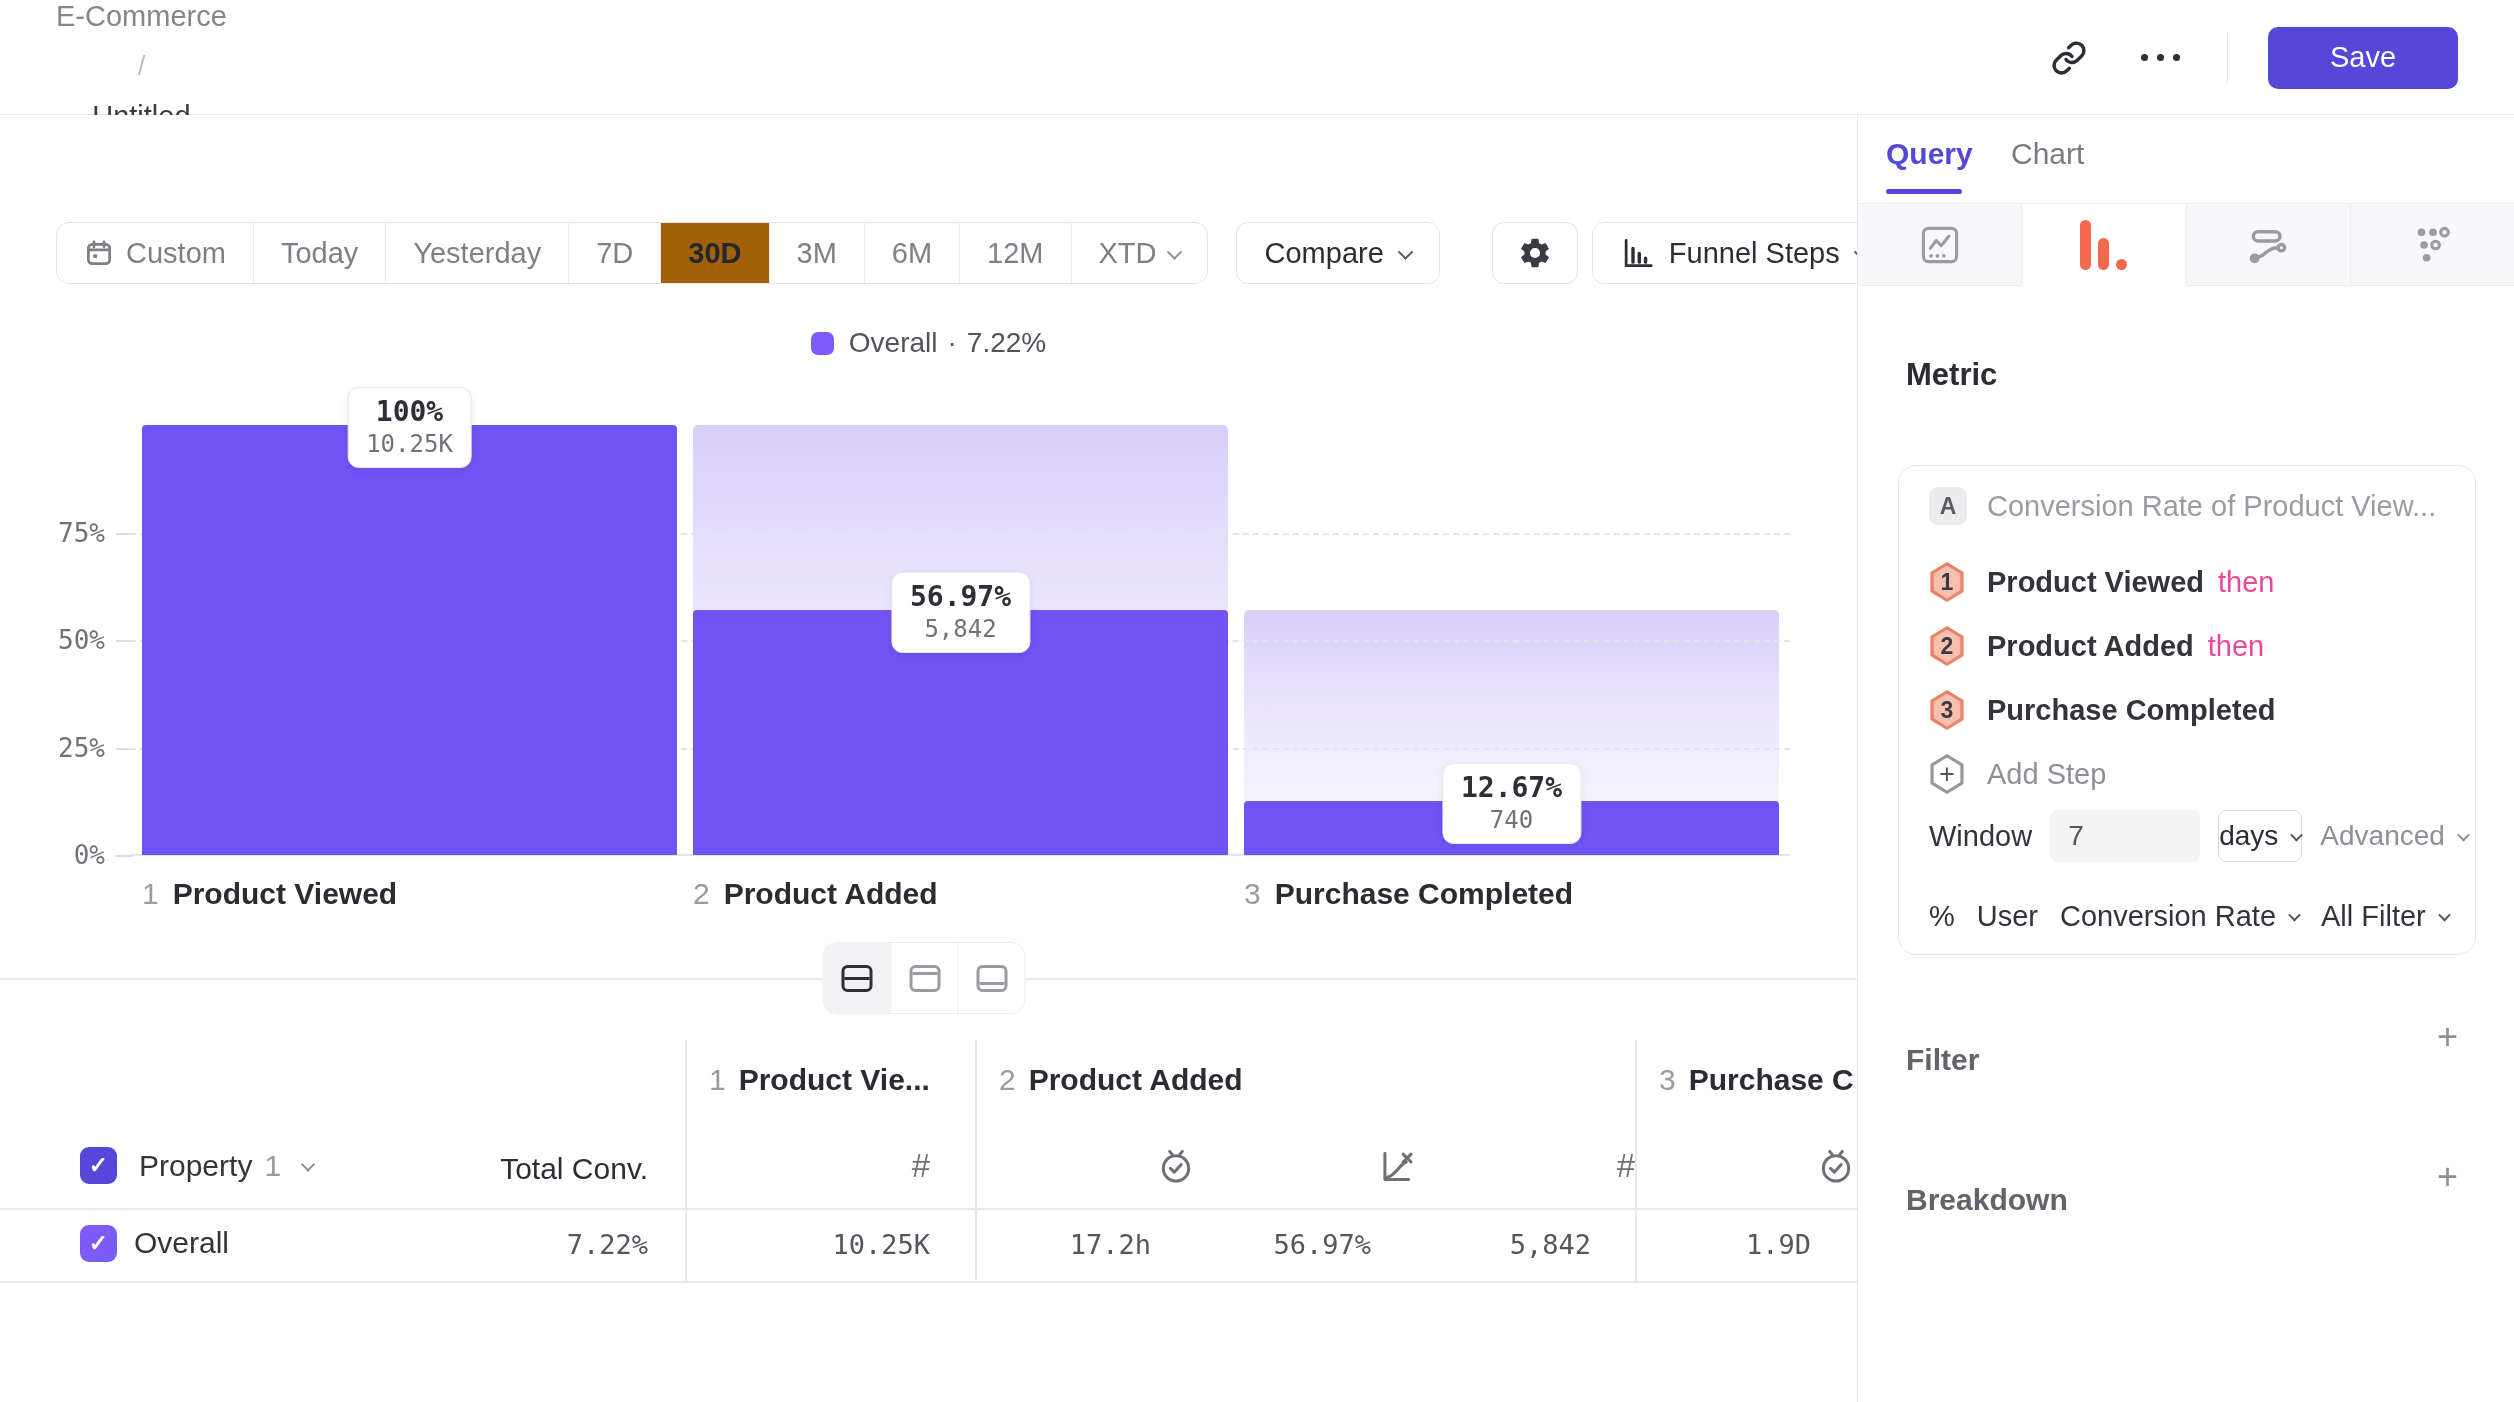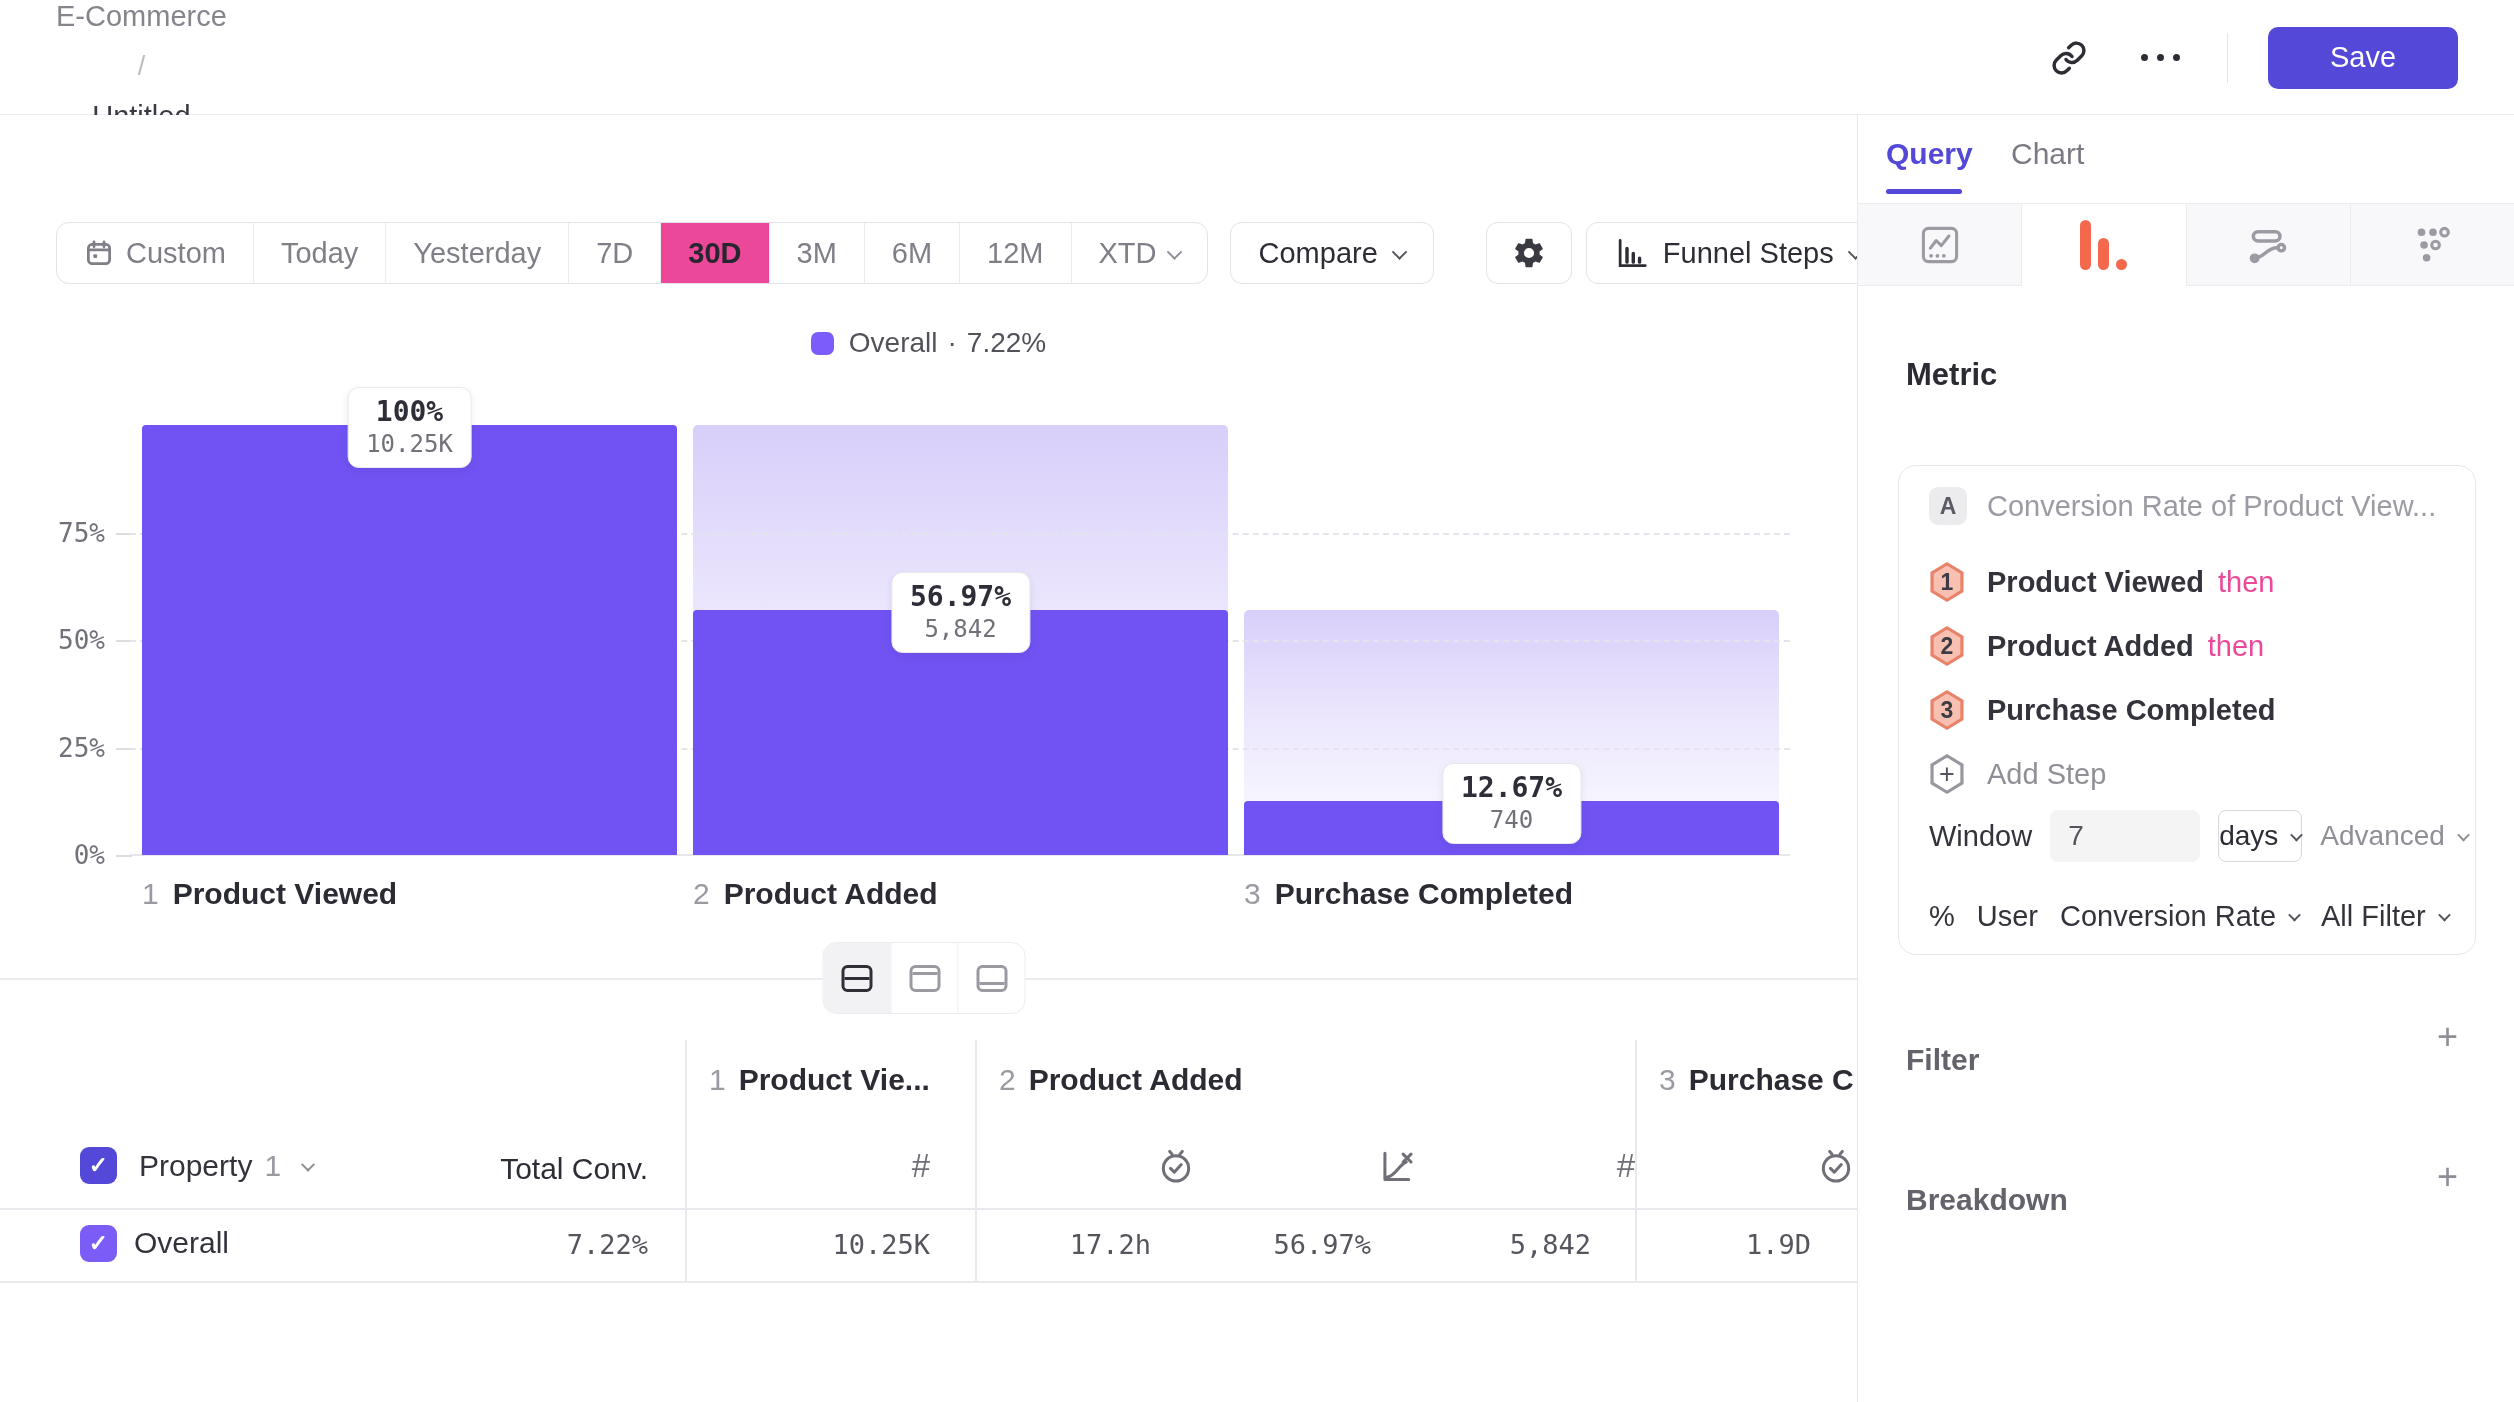--- a/index.html
+++ b/index.html
@@ -20,21 +20,21 @@
   .vdiv { width:1.5px; height:50px; background:#e5e5e9; }
   .save-btn { width:190px; height:62px; border-radius:10px; border:none; color:#fff; font-size:29px; font-weight:500; font-family:inherit; cursor:pointer; }
 
   
   .main { position:absolute; left:0; top:115px; width:1857px; height:1287px; background:#fff; overflow:hidden; }
 
   .toolbar { position:absolute; left:56px; top:107px; height:62px; display:flex; align-items:center; }
   .seg-group { display:flex; height:62px; border:1.5px solid #e3e3e7; border-radius:13px; overflow:hidden; background:#fff; }
   .seg { display:flex; align-items:center; gap:12px; padding:0 27px; font-size:29px; font-weight:500; color:#7f7f88; border-left:1.5px solid #ececef; cursor:pointer; white-space:nowrap; }
   .seg:first-child { border-left:none; }
-  .seg.selected { background:#ec4899; color:#26262e; font-weight:700; }
+  .seg.selected { background:#a16207; color:#26262e; font-weight:700; }
   .chev { width:11px; height:11px; border-right:2.6px solid currentColor; border-bottom:2.6px solid currentColor; transform:rotate(45deg) translate(-1px,-1px); display:inline-block; flex:none; }
   .chev.gray { color:#8f8f97; }
   .btn { display:flex; align-items:center; gap:16px; height:62px; padding:0 28px; border:1.5px solid #e3e3e7; border-radius:12px; background:#fff; font-size:29px; font-weight:500; color:#2d2d36; cursor:pointer; white-space:nowrap; }
 
   .legend { position:absolute; left:0; top:212px; width:1857px; display:flex; align-items:center; justify-content:center; gap:15px; }
   .swatch { width:23px; height:23px; border-radius:7px; }
   .legend-text { font-size:28px; color:#52525b; display:flex; gap:10px; }
 
   
   .plot { position:absolute; left:0; top:310px; width:1857px; height:430px; }
@@ -194,21 +194,21 @@
             <span>6M</span>
           </div>
         <div class="seg">
             <span>12M</span>
           </div>
         <div class="seg">
           <span>XTD</span>
           <span class="chev gray"></span>
         </div>
       </div>
-      <button class="btn" style="margin-left:22px">
+      <button class="btn" style="margin-left:28px">
         <span>Compare</span>
         <span class="chev" style="color:#55555e"></span>
       </button>
       <button class="btn" style="margin-left:52px; padding:0 25px">
         <span>
           <svg width="34" height="34" viewBox="0 0 24 24" fill="#3a3a43">
               <path d="M19.43 12.98c.04-.32.07-.64.07-.98s-.03-.66-.07-.98l2.11-1.65a.5.5 0 0 0 .12-.64l-2-3.46a.5.5 0 0 0-.61-.22l-2.49 1a7.3 7.3 0 0 0-1.69-.98l-.38-2.65A.49.49 0 0 0 14 2h-4a.49.49 0 0 0-.49.42l-.38 2.65c-.61.25-1.17.59-1.69.98l-2.49-1a.5.5 0 0 0-.61.22l-2 3.46a.5.5 0 0 0 .12.64l2.11 1.65c-.04.32-.07.65-.07.98s.03.66.07.98l-2.11 1.65a.5.5 0 0 0-.12.64l2 3.46c.12.22.39.3.61.22l2.49-1c.52.39 1.08.73 1.69.98l.38 2.65c.04.24.25.42.49.42h4c.24 0 .45-.18.49-.42l.38-2.65c.61-.25 1.17-.59 1.69-.98l2.49 1c.22.08.49 0 .61-.22l2-3.46a.5.5 0 0 0-.12-.64l-2.11-1.65zM12 15.6A3.6 3.6 0 1 1 12 8.4a3.6 3.6 0 0 1 0 7.2z"></path>
             </svg>
         </span>
       </button>

